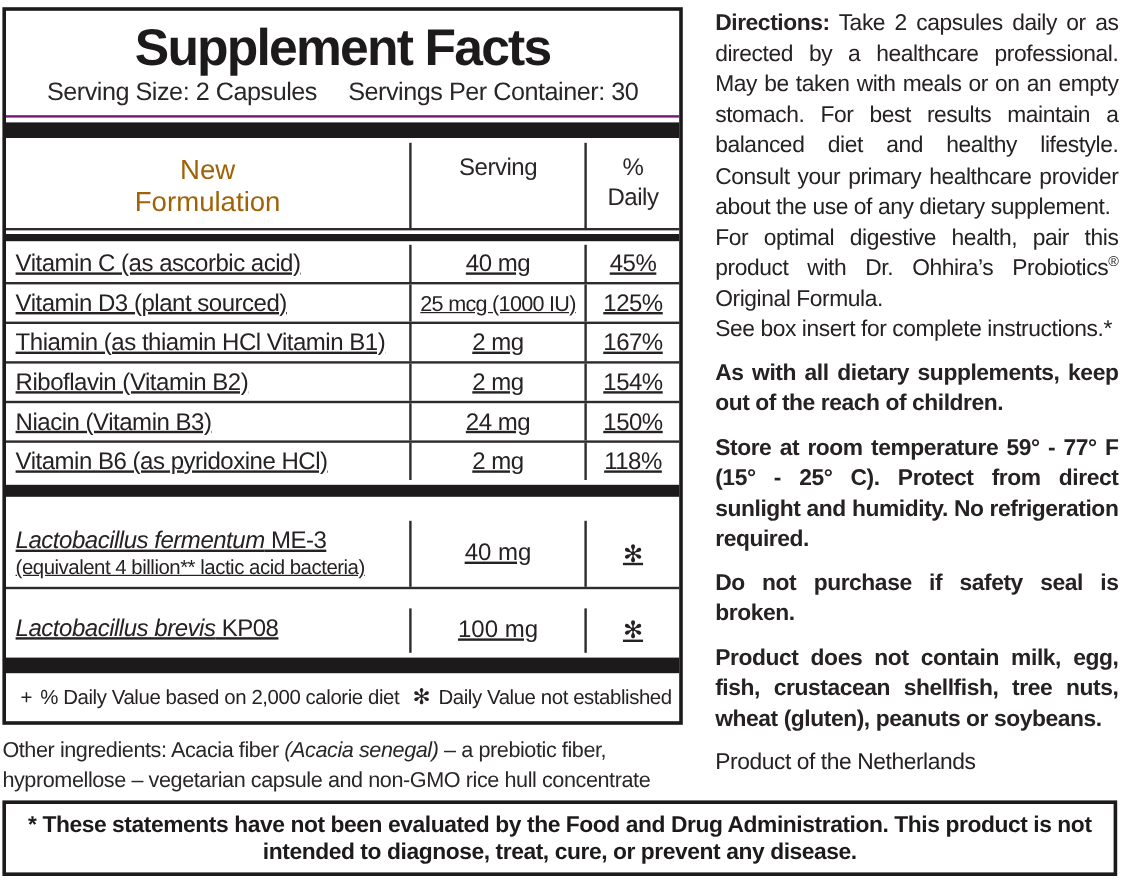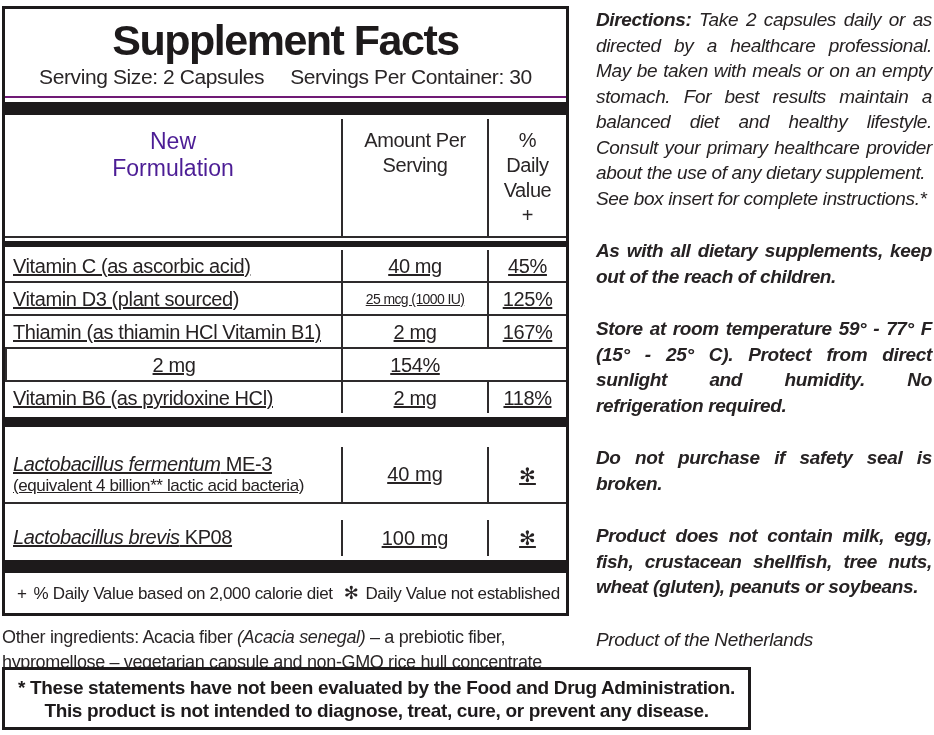--- a/index.html
+++ b/index.html
@@ -36,21 +36,21 @@
 
   .facts-header { border-bottom:2px solid #2e2b2c; }
   .facts-header .cell { text-align:center; padding-top:9px; padding-bottom:8px; }
   .hdr-red { font-size:23px; line-height:27px; }
   .hdr-col { font-size:20px; line-height:25px; letter-spacing:-0.4px; color:#2a2627; }
 
   .nrow { border-bottom:2px solid #2e2b2c;text-decoration:underline; }
   .nrow:last-child { border-bottom:none; }
   .vrow .cell { font-size:20px; line-height:26px; letter-spacing:-0.4px; padding-top:3px; padding-bottom:2px; }
   .vrow .amt, .vrow .dv { text-align:center; }
-  .vrow .amt.small { font-size:14px; letter-spacing:-0.6px; padding-left:2px; padding-right:2px; }
+  .vrow .amt.small { font-size:18px; letter-spacing:-0.6px; padding-left:2px; padding-right:2px; }
 
   .prow .cell { padding-top:6px; padding-bottom:6px;margin-top:16px; }
   .prow .pname { font-size:20px; line-height:23px; letter-spacing:-0.4px; }
   .prow .pname .lat { font-style:italic; }
   .prow .psub { font-size:17px; line-height:20px; letter-spacing:-0.4px; }
   .prow .amt, .prow .dv {
     text-align:center; display:flex; align-items:center; justify-content:center;
     font-size:20px;
   }
   .dv-star { font-size:22px; }
@@ -67,30 +67,30 @@
   }
   .other-ingredients .ital { font-style:italic;margin-top:12px; }
   .potency-note { margin-top:9px; font-size:18px; letter-spacing:-0.35px; color:#2a2627; }
 
   
   .right-col {
     position:absolute; left:596px; top:7px; width:336px;
     font-size:19px; line-height:25.5px; letter-spacing:-0.35px;
     text-align:justify; color:#262223;
   }
-  .right-col p { margin-bottom:0;font-style:italic; }
+  .right-col p { margin-bottom:0; }
   .right-col p + p { margin-top:0; }
-  .right-col p.gap { margin-top:27px; }
+  .right-col p.gap { margin-top:11px; }
   .right-col .bold { font-weight:bold; }
   .right-col sup { font-size:12px; line-height:0; }
   .dir-label { font-weight:bold; }
 
   
   .fda-box {
-    position:absolute; left:2px; top:667px; width:749px; height:63px;
+    position:absolute; left:2px; top:667px; width:929px; height:63px;
     border:3px solid #1d1a1b; background:#fff;
     display:flex; align-items:center; justify-content:center;
     text-align:center; font-weight:bold; font-size:19px; line-height:23px;
     letter-spacing:-0.35px; padding:4px 13px; color:#1d1a1b;
   }
 </style>
 </head>
 <body>
 
 <div class="left-col">
@@ -98,31 +98,29 @@
   <div class="facts-panel">
 
     <div class="title-area">
       <div class="facts-title">Supplement Facts</div>
       <div class="serving-line"><span class="sv1">Serving Size: 2 Capsules</span><span class="sv2">Servings Per Container: 30</span></div>
     </div>
 
     <div class="thick-bar bar-a"></div>
 
     <div class="grid-3 facts-header">
-      <div class="cell hdr-red" style="color:#4c1d95">
+      <div class="cell hdr-red" style="color:#a16207">
         <div>New</div>
         <div>Formulation</div>
       </div>
       <div class="cell colsep hdr-col">
-        <div>Amount Per</div>
         <div>Serving</div>
       </div>
       <div class="cell colsep hdr-col">
         <div>% Daily</div>
-        <div>Value +</div>
       </div>
     </div>
 
     <div class="thick-bar bar-b"></div>
 
     <div>
       <div class="grid-3 nrow vrow">
         <div class="cell name">Vitamin C (as ascorbic acid)</div>
         <div class="cell colsep amt">40 mg</div>
         <div class="cell colsep dv">45%</div>
@@ -131,22 +129,28 @@
         <div class="cell name">Vitamin D3 (plant sourced)</div>
         <div class="cell colsep amt small">25 mcg (1000 IU)</div>
         <div class="cell colsep dv">125%</div>
       </div>
       <div class="grid-3 nrow vrow">
         <div class="cell name">Thiamin (as thiamin HCl  Vitamin B1)</div>
         <div class="cell colsep amt">2 mg</div>
         <div class="cell colsep dv">167%</div>
       </div>
       <div class="grid-3 nrow vrow">
+        <div class="cell name">Riboflavin (Vitamin B2)</div>
         <div class="cell colsep amt">2 mg</div>
         <div class="cell colsep dv">154%</div>
+      </div>
+      <div class="grid-3 nrow vrow">
+        <div class="cell name">Niacin (Vitamin B3)</div>
+        <div class="cell colsep amt">24 mg</div>
+        <div class="cell colsep dv">150%</div>
       </div>
       <div class="grid-3 nrow vrow">
         <div class="cell name">Vitamin B6 (as pyridoxine HCl)</div>
         <div class="cell colsep amt">2 mg</div>
         <div class="cell colsep dv">118%</div>
       </div>
     </div>
 
     <div class="thick-bar bar-c"></div>
 
@@ -180,20 +184,21 @@
   </div>
 
   <div class="other-ingredients"><span>Other ingredients: Acacia fiber </span><span class="ital">(Acacia senegal)</span><span> – a prebiotic fiber, hypromellose – vegetarian capsule and non-GMO rice hull concentrate </span><span class="ital">(as a natural flow agent).</span></div>
 
   <div class="potency-note">** Potency through date on box when stored as directed</div>
 
 </div>
 
 <div class="right-col">
   <p><span class="dir-label">Directions:</span><span> Take 2 capsules daily or as directed by a healthcare professional. May be taken with meals or on an empty stomach. For best results maintain a balanced diet and healthy lifestyle. Consult your primary healthcare provider about the use of any dietary supplement.</span></p>
+  <p><span>For optimal digestive health, pair this product with Dr. Ohhira’s Probiotics</span><sup>®</sup><span> Original Formula.</span></p>
   <p>See box insert for complete instructions.*</p>
   <p class="gap bold">As with all dietary supplements, keep out of the reach of children.</p>
   <p class="gap bold">Store at room temperature 59° - 77° F (15° - 25° C). Protect from direct sunlight and humidity. No refrigeration required.</p>
   <p class="gap bold">Do not purchase if safety seal is broken.</p>
   <p class="gap bold">Product does not contain milk, egg, fish, crustacean shellfish, tree nuts, wheat (gluten), peanuts or soybeans.</p>
   <p class="gap">Product of the Netherlands</p>
 </div>
 
 <div class="fda-box">
   <span>* These statements have not been evaluated by the Food and Drug Administration. This product is not intended to diagnose, treat, cure, or prevent any disease.</span>

